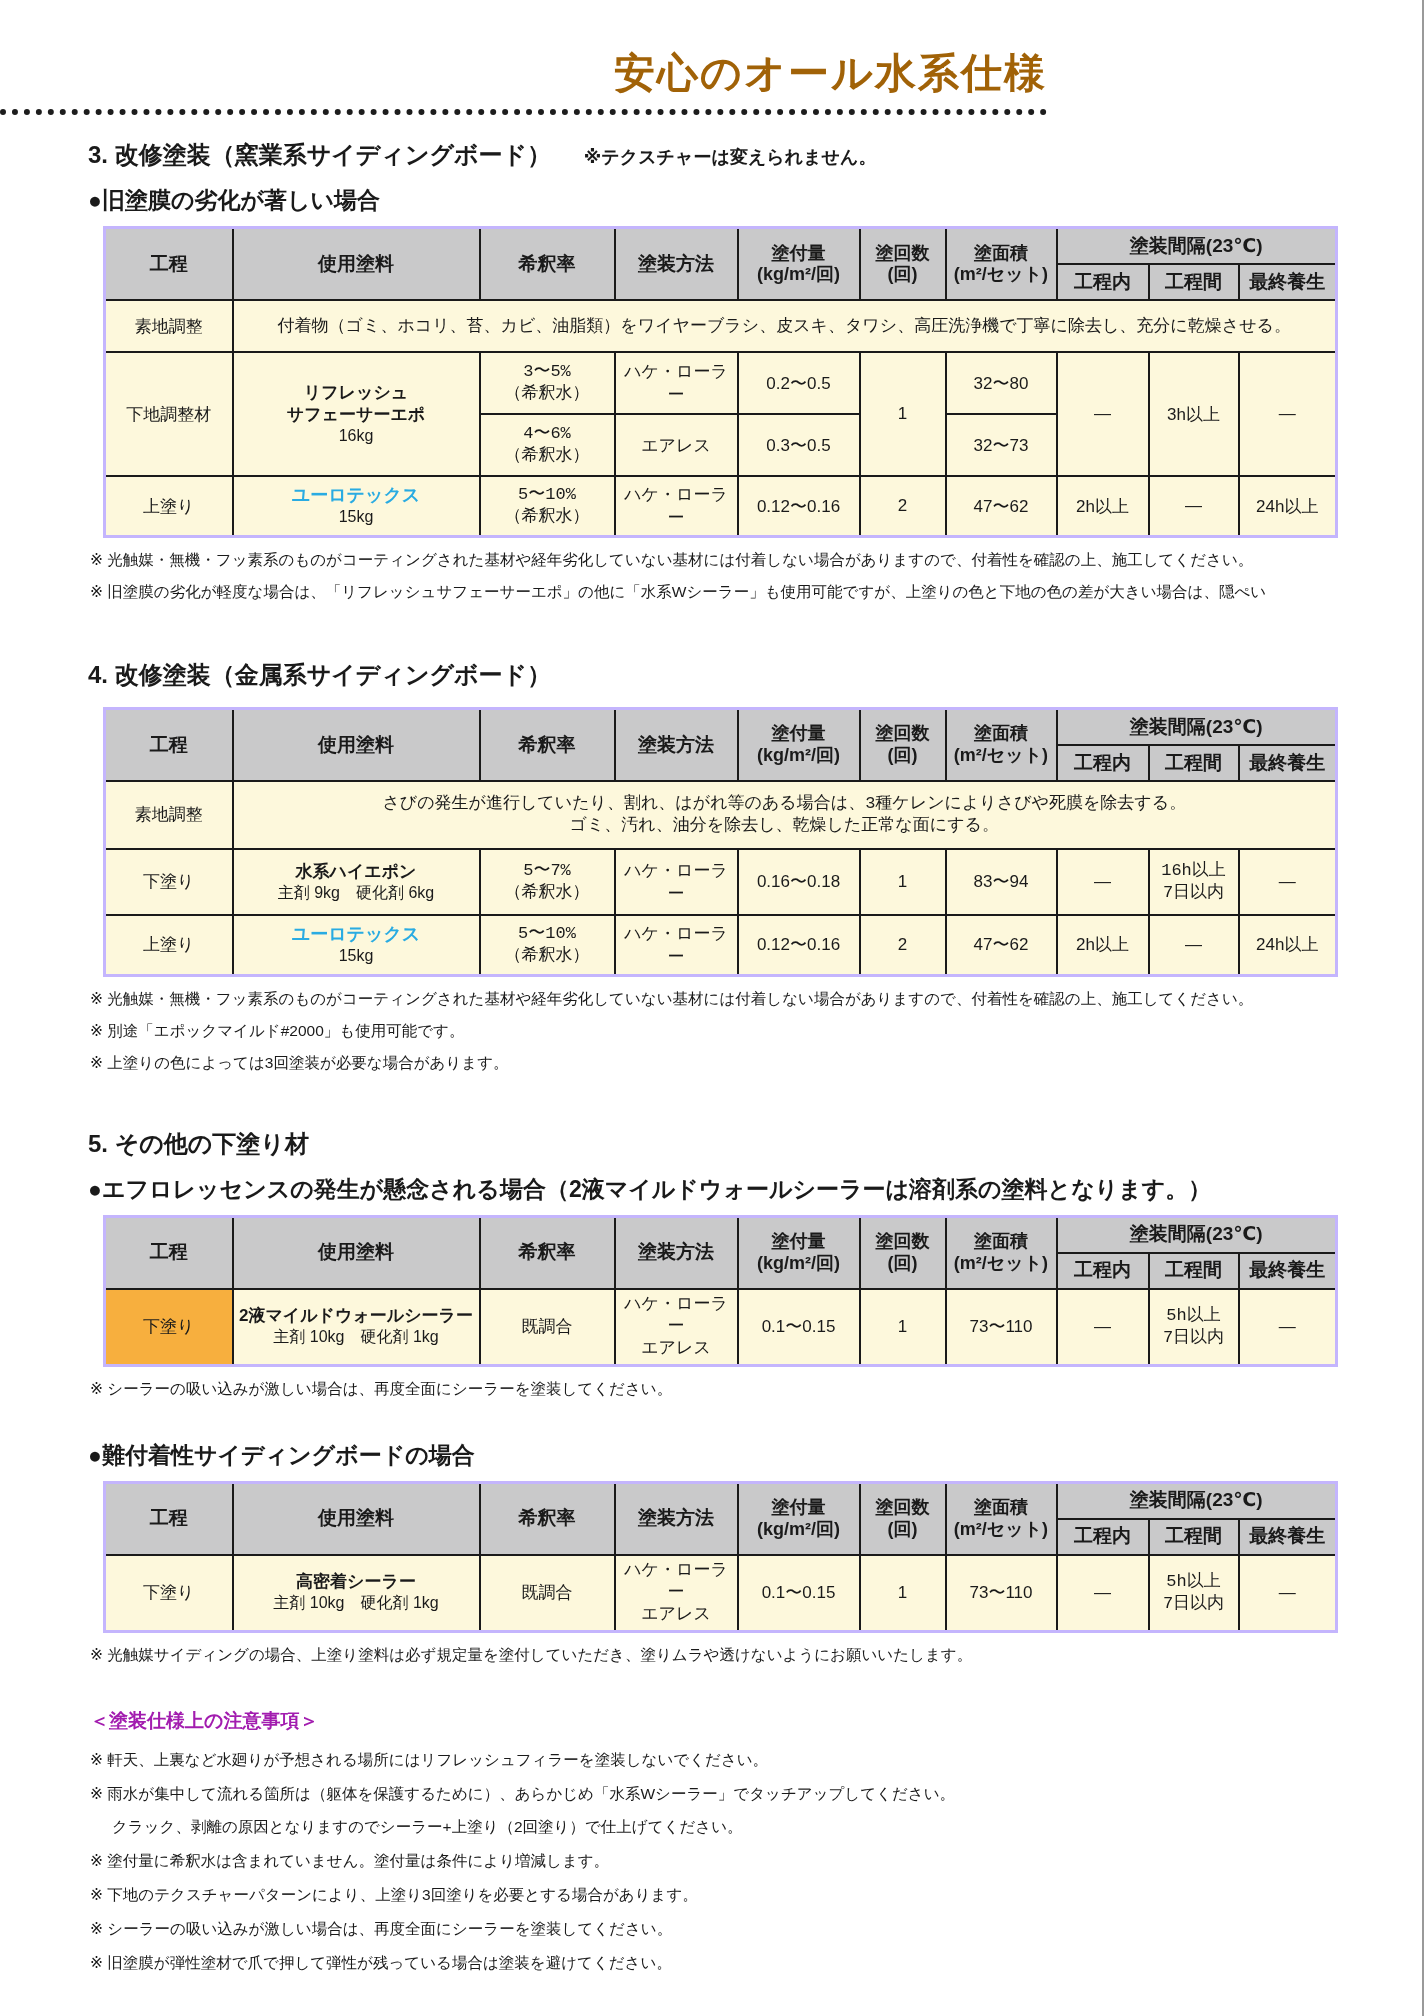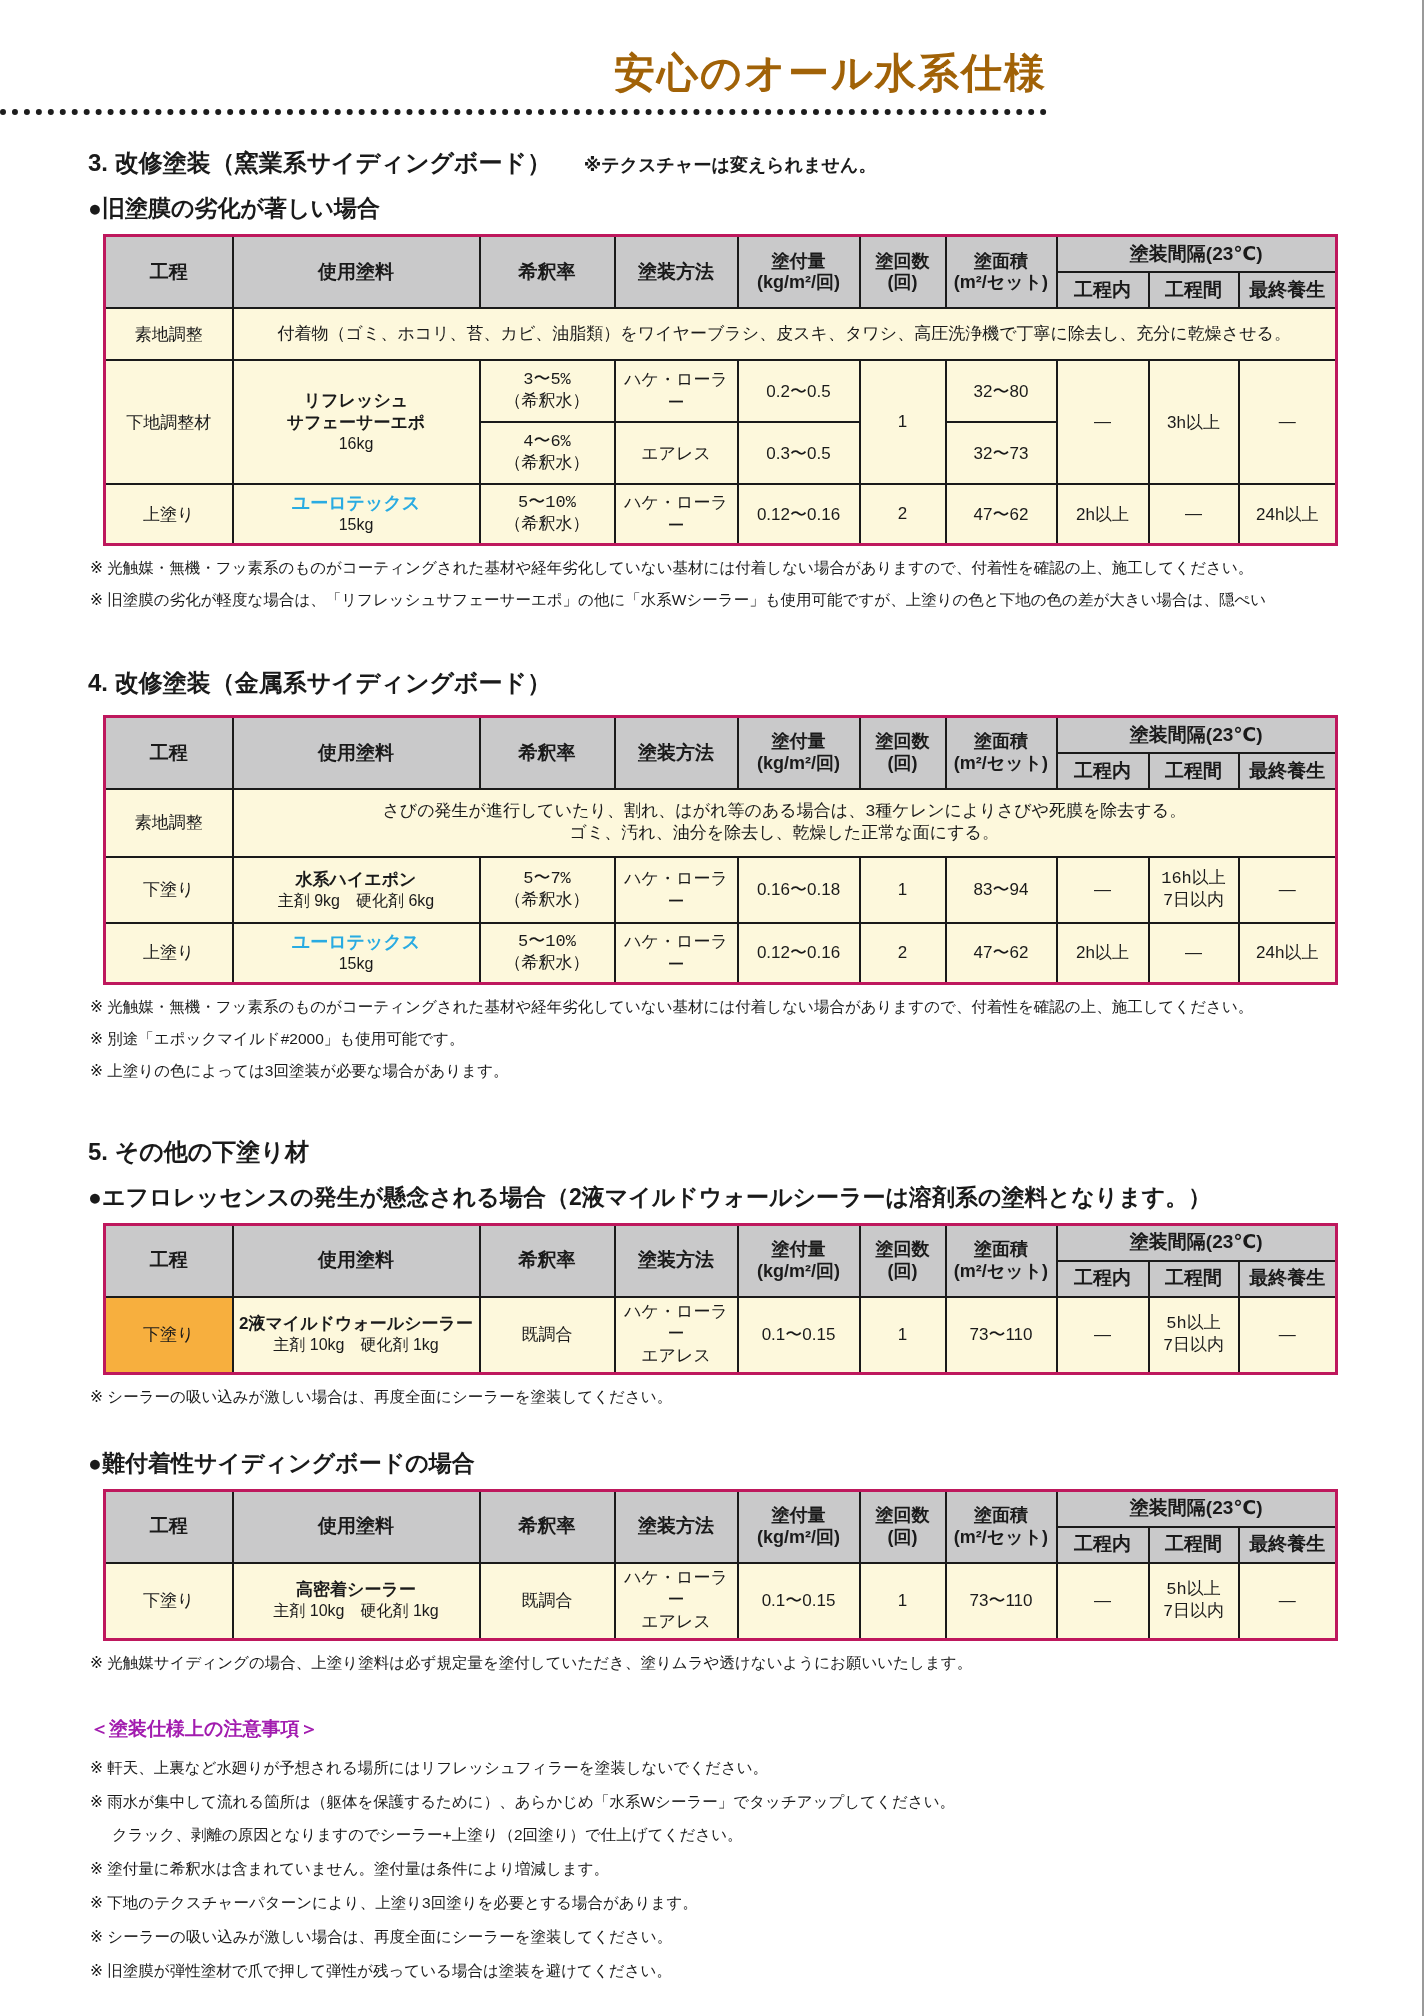--- a/index.html
+++ b/index.html
@@ -24,33 +24,33 @@
   .dotted-divider{
     margin-left:-88px;width:1047px;height:0;
     border-bottom:6px dotted #1d1d1d;
     margin-top:12px;
   }
 
   
   .num-heading{font-size:24px;font-weight:bold;margin:0;}
   .num-heading .inline-note{font-size:18px;font-weight:bold;margin-left:26px;}
   .sub-heading{font-size:23px;font-weight:bold;margin:0;}
-  .mt-s3{margin-top:32px;}
+  .mt-s3{margin-top:24px;}
   .mt-sub{margin-top:14px;}
   .mt-s4{margin-top:56px;}
   .mt-s5{margin-top:54px;}
   .mt-sub2{margin-top:40px;}
 
   
   table.spec{
     border-collapse:collapse;
     table-layout:fixed;
     width:1232px;
     margin:10px 0 7px 15px;
-    border:3px solid #be185d;
+    border:3px solid #c4b5fd;
   }
   table.spec th,table.spec td{
     border:2px solid #1a1a1a;
     text-align:center;vertical-align:middle;
     padding:2px 3px;
     overflow:hidden;
   }
   table.spec th{
     background:#C9C9CA;
     font-size:19px;font-weight:bold;

